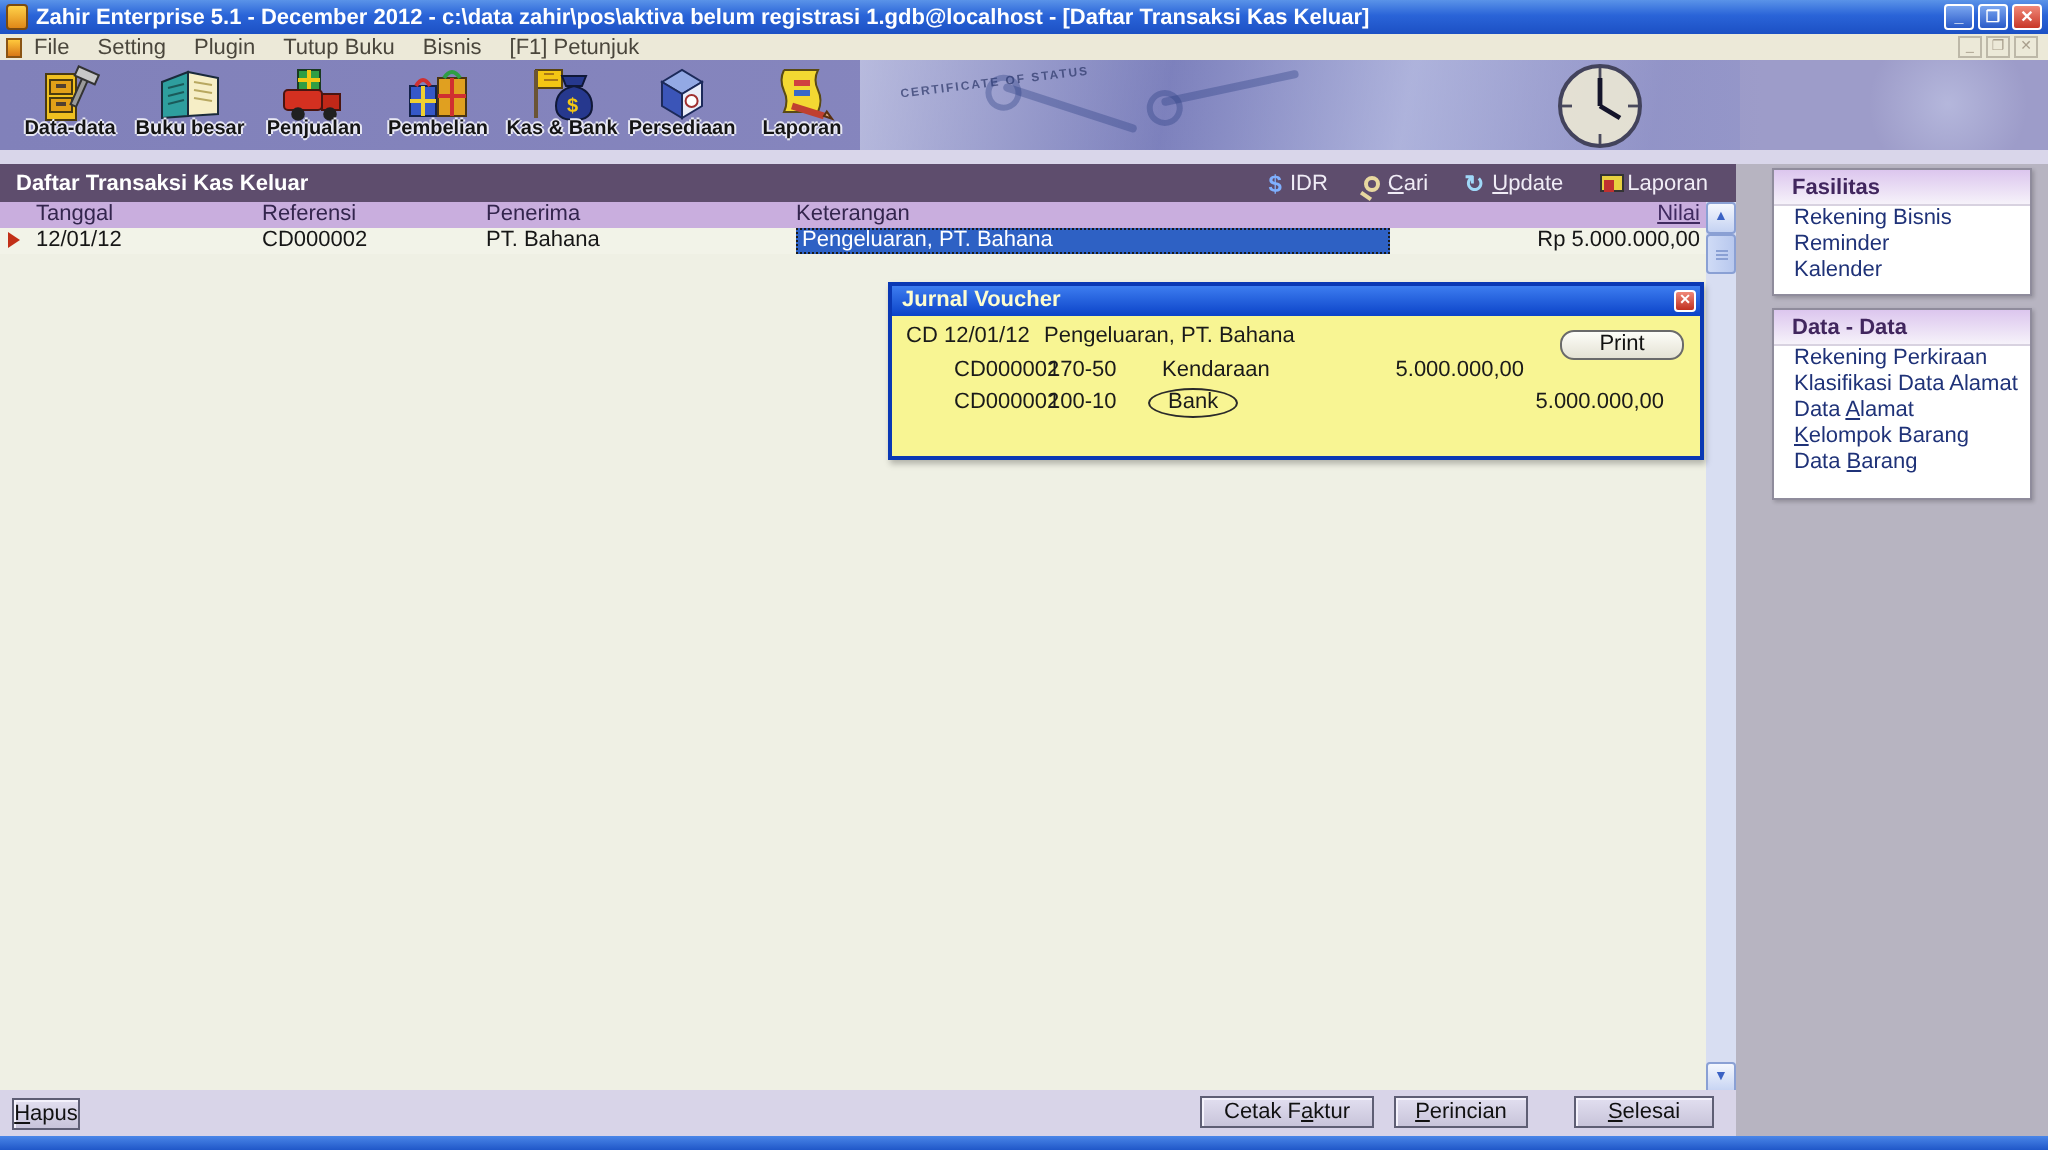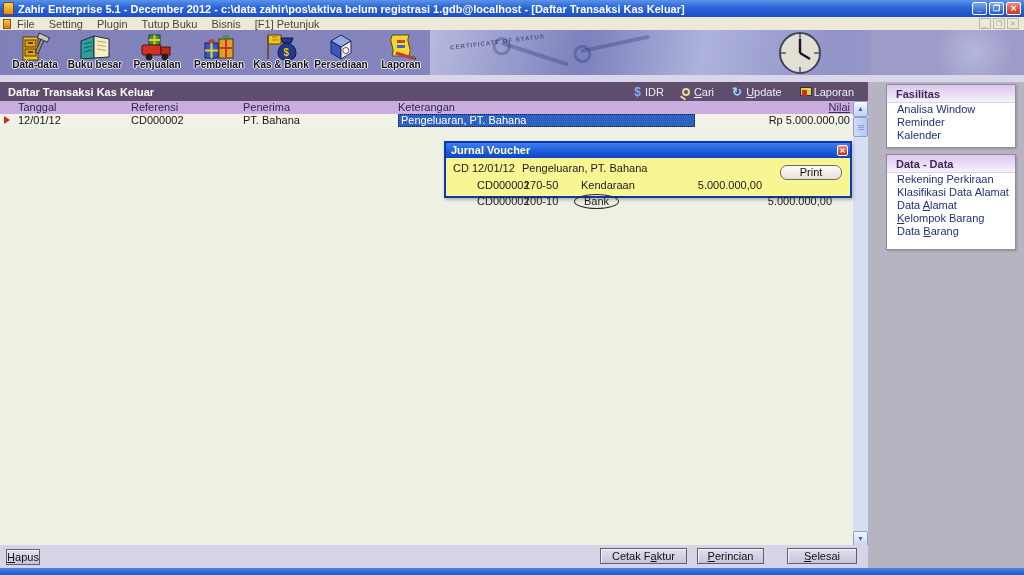--- a/index.html
+++ b/index.html
@@ -70,21 +70,21 @@
 
   
   #vscroll { left:853px; top:101px; width:15px; height:446px; background:#d8def2; }
   .sbtn { position:absolute; left:0; width:15px; height:16px; background:linear-gradient(180deg,#f4f7fe,#c4d2f2); border:1px solid #8aa0d4; border-radius:2px; color:#3b62c4; font-size:7px; text-align:center; line-height:14px; }
   #sb-up { top:0; }
   #sb-down { bottom:0; }
   #sb-thumb { position:absolute; left:0; top:16px; width:15px; height:20px; background:linear-gradient(90deg,#cfdbf6,#b8c8ee); border:1px solid #8aa0d4; border-radius:2px; }
   #sb-thumb::after { content:""; position:absolute; left:4px; top:7px; width:6px; height:1px; background:#8aa0d4; box-shadow:0 2px #8aa0d4, 0 4px #8aa0d4; }
 
   
-  #voucher { left:444px; top:141px; width:408px; height:57px; border:2px solid #0a38b4; background:#f8f593; z-index:5; box-shadow:1px 2px 3px rgba(0,0,0,.25); }
+  #voucher { left:444px; top:141px; width:408px; height:89px; border:2px solid #0a38b4; background:#f8f593; z-index:5; box-shadow:1px 2px 3px rgba(0,0,0,.25); }
   #voucher-titlebar { position:absolute; left:0; top:0; width:100%; height:15px;
     background:linear-gradient(180deg,#3d7df0,#0b43c8); color:#fdfdd0; font-weight:bold; line-height:15px; padding-left:5px; }
   #voucher-close { position:absolute; right:2px; top:2px; width:11px; height:11px; border:1px solid #fff; border-radius:2px;
     background:linear-gradient(180deg,#f08878,#c03020); color:#fff; font-size:7px; line-height:9px; text-align:center; }
   #voucher-body { position:absolute; left:0; top:15px; width:404px; height:62px; }
   .v-row { position:absolute; left:0; width:404px; height:14px; color:#1a1a1a; }
   .v-cd { position:absolute; left:7px; }
   .v-date { position:absolute; left:26px; }
   .v-desc { position:absolute; left:76px; }
   .v-ref { position:absolute; left:31px; }
@@ -312,21 +312,21 @@
           <span class="v-name circled">Bank</span>
           <span class="v-credit">5.000.000,00</span>
         </div>
       </div>
   </div>
 </div>
 
 <div class="abs" id="sidebar">
     <div class="side-panel sp-0">
       <div class="side-header">Fasilitas</div>
-      <div class="side-item">Analisa Window</div>
+      <div class="side-item">Rekening Bisnis</div>
       <div class="side-item">Reminder</div>
       <div class="side-item">Kalender</div>
     </div>
     <div class="side-panel sp-1">
       <div class="side-header">Data - Data</div>
       <div class="side-item">Rekening Perkiraan</div>
       <div class="side-item">Klasifikasi Data Alamat</div>
       <div class="side-item">Data <u>A</u>lamat</div>
       <div class="side-item"><u>K</u>elompok Barang</div>
       <div class="side-item">Data <u>B</u>arang</div>

